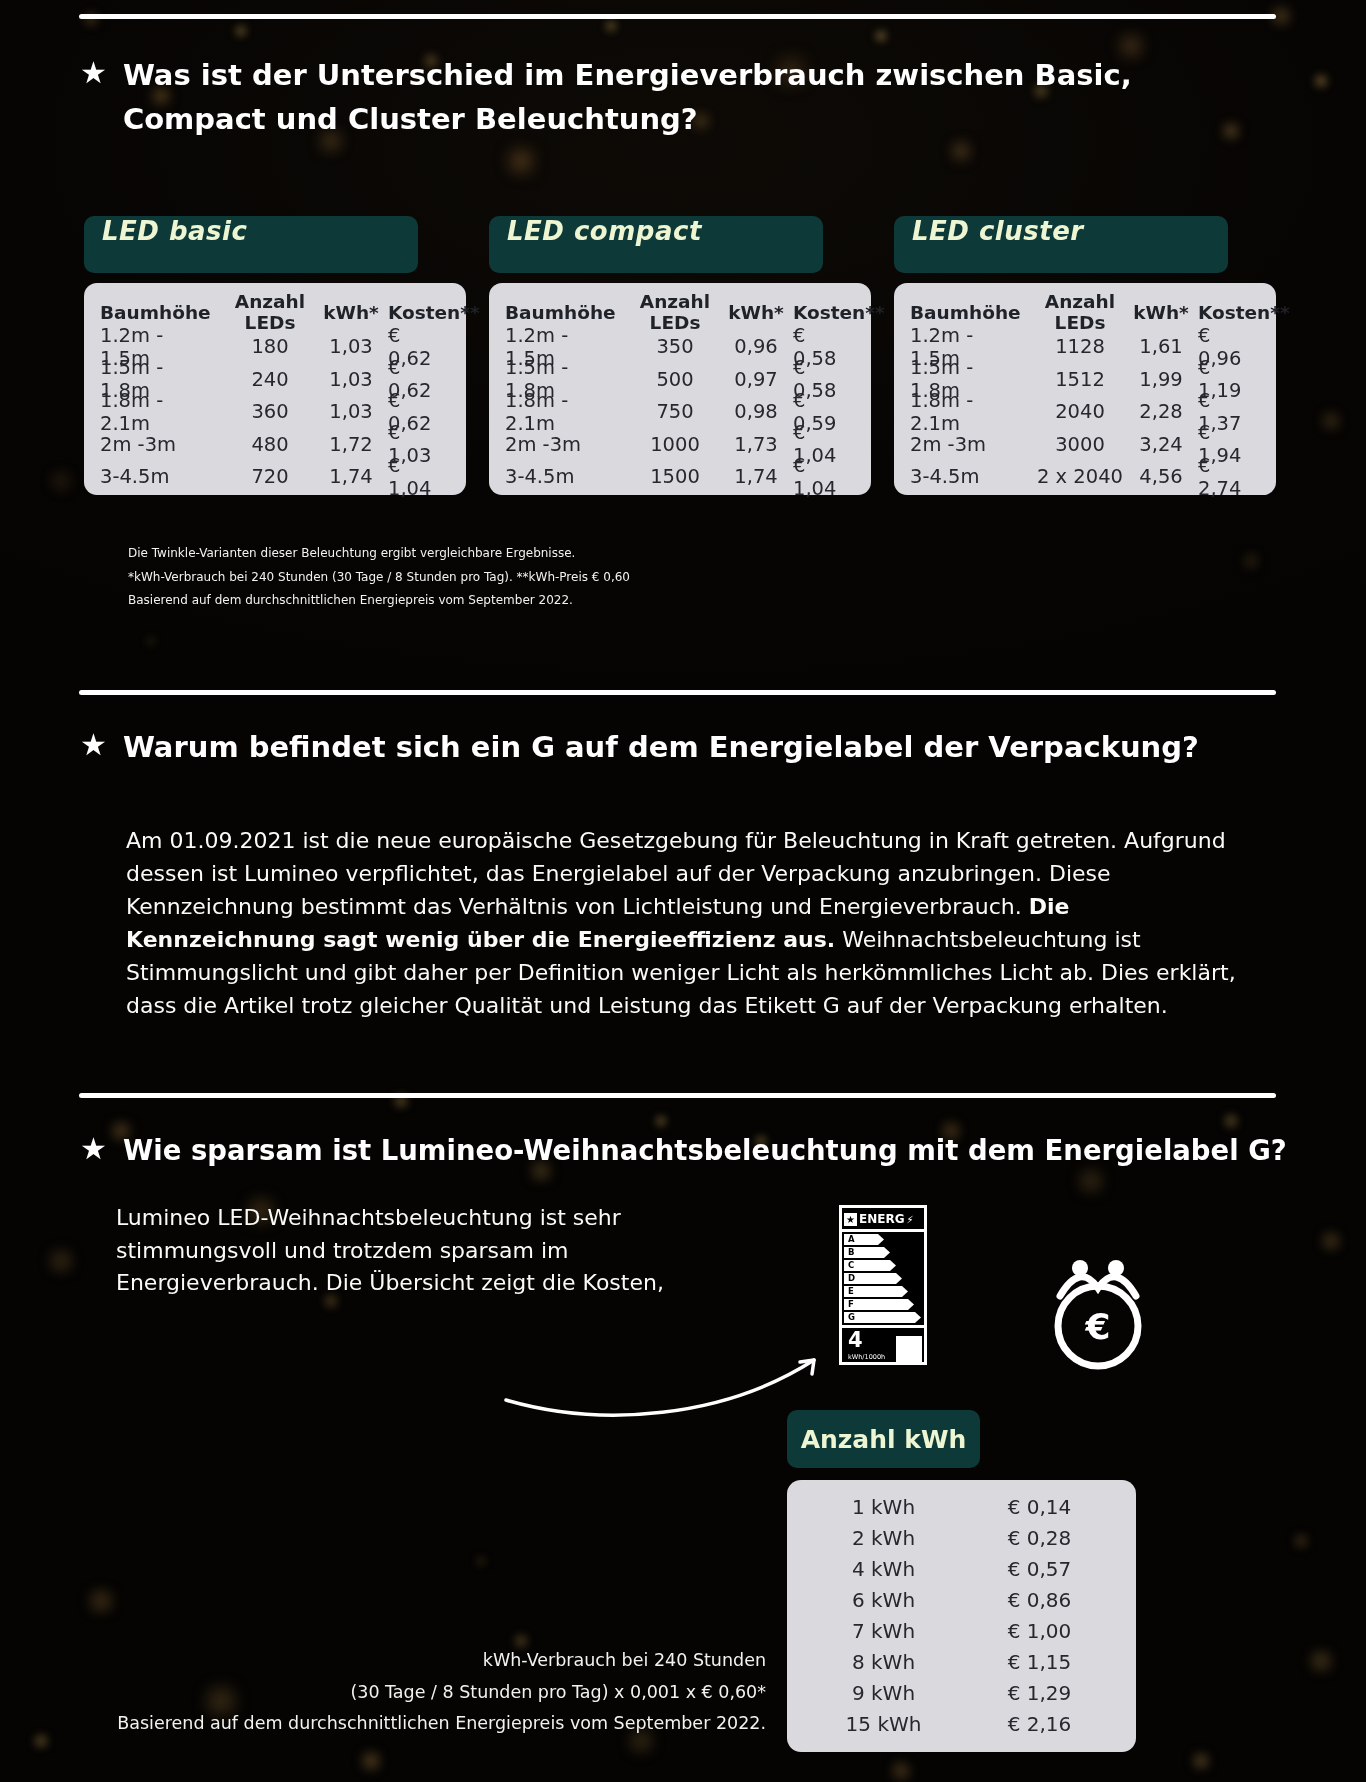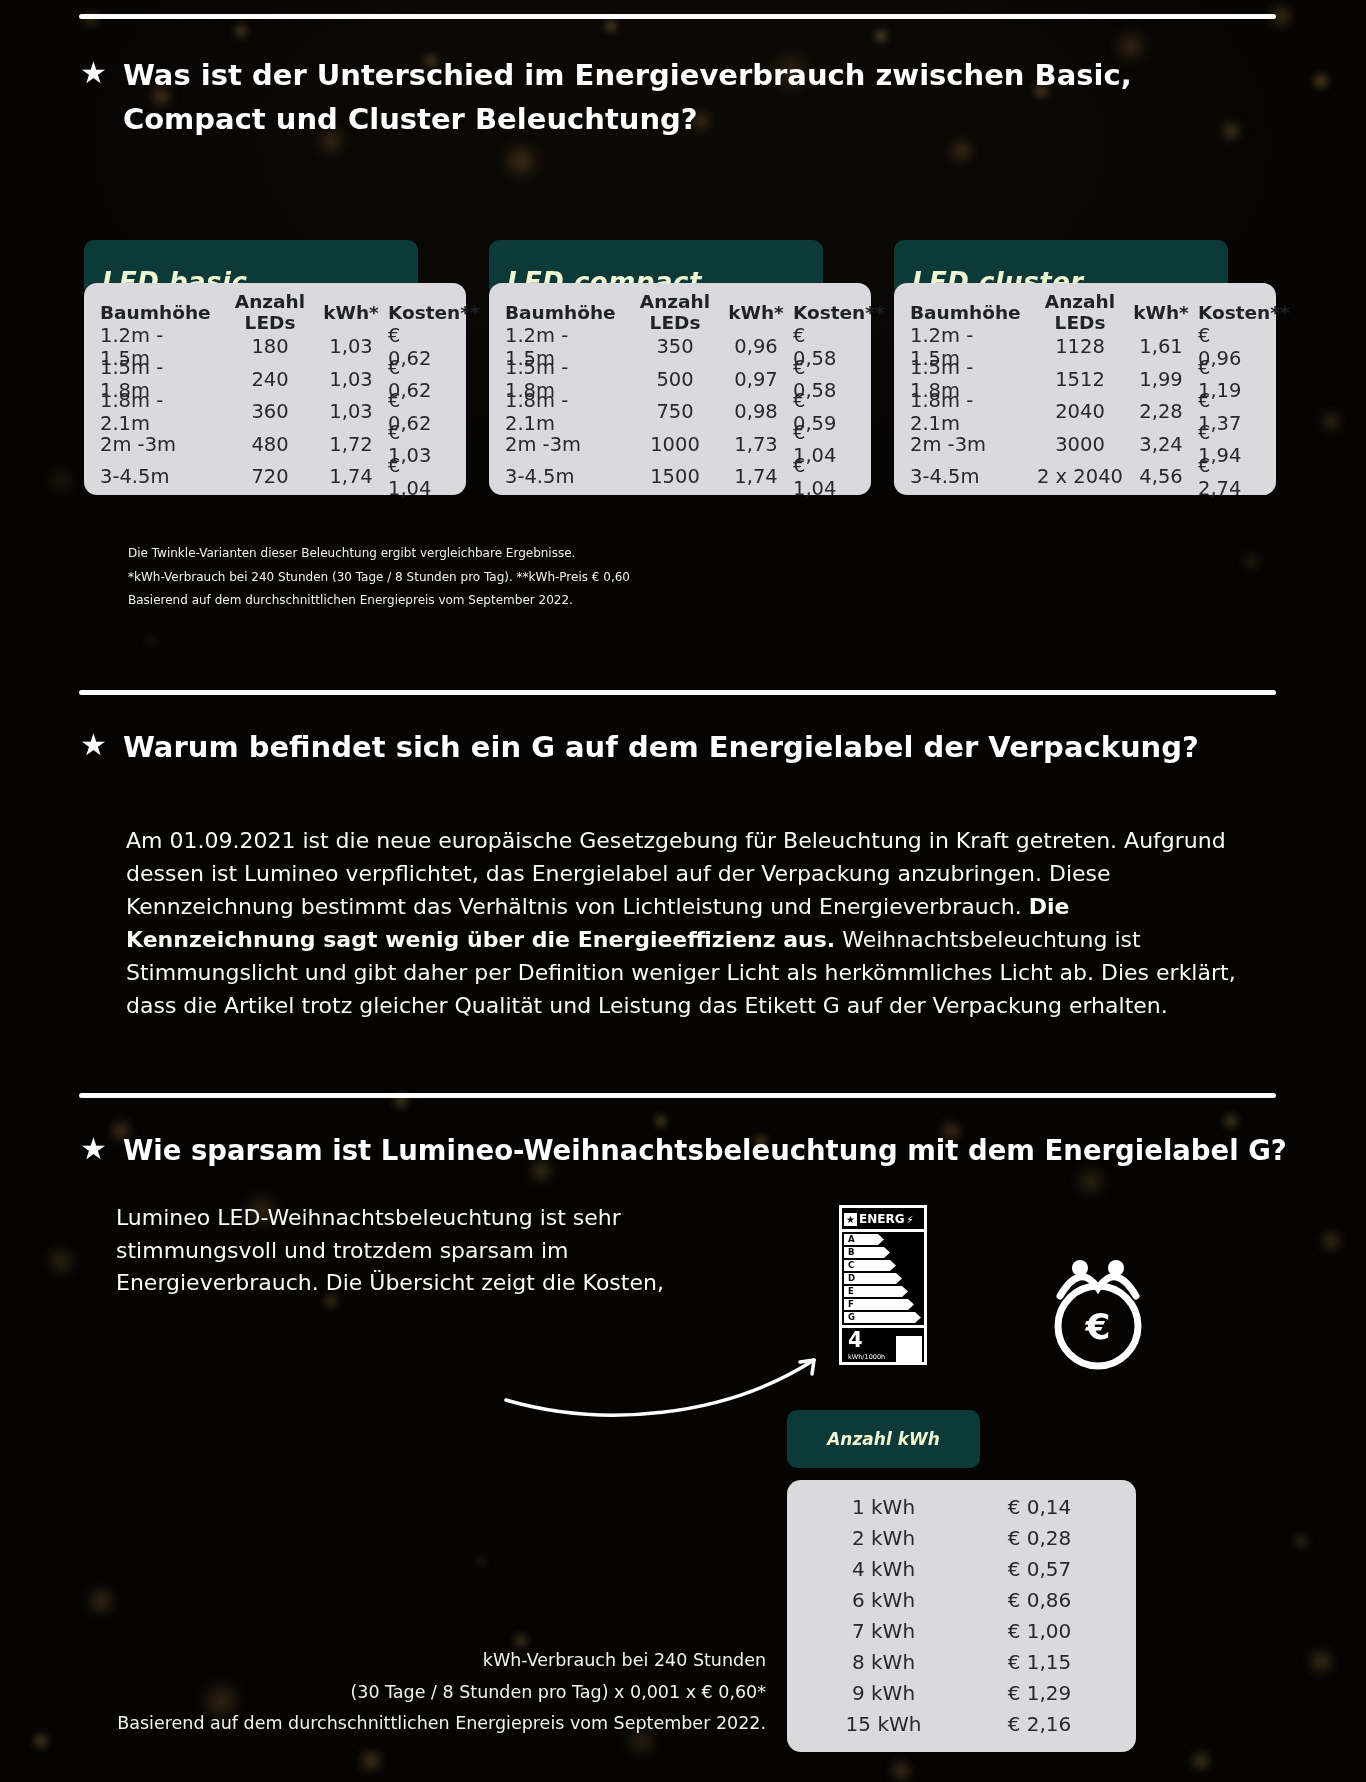--- a/index.html
+++ b/index.html
@@ -32,21 +32,21 @@
       1060px 1700px 16px 9px rgba(135,100,48,.45), 1200px 1760px 11px 5px rgba(170,130,65,.5),
       1320px 1660px 13px 7px rgba(145,110,55,.45), 40px 1740px 10px 4px rgba(190,150,75,.5),
       480px 1560px 9px 3px rgba(120,90,40,.35), 1300px 1540px 10px 5px rgba(125,95,45,.35);}
   .rule{position:absolute;left:79px;width:1197px;height:5px;background:#fff;border-radius:3px;}
   .h-row{position:absolute;left:80px;display:flex;gap:16px;align-items:flex-start;}
   .star{font-size:30px;line-height:1.25;color:#fff;}
   .h-title{font-size:29px;font-weight:bold;line-height:1.5;color:#fff;}
   .nowrap{white-space:nowrap;}
   
   .card-head{position:absolute;top:216px;width:334px;height:57px;background:#0d3a38;border-radius:10px;
-             display:flex;align-items:flex-end;padding-left:18px;box-sizing:border-box;margin-top:24px;}
+             display:flex;align-items:flex-start;padding-left:18px;box-sizing:border-box;}
   .card-head span{font-style:italic;font-weight:600;font-size:26px;color:#edf5d2;letter-spacing:.5px;}
   .card-body{position:absolute;top:283px;width:382px;height:212px;background:#d9d9de;border-radius:13px;
              padding:8px 16px;box-sizing:border-box;color:#26282e;}
   .trow{display:grid;grid-template-columns:118px 104px 58px 1fr;align-items:center;height:32.5px;font-size:19.5px;}
   .thead{font-weight:bold;font-size:18.5px;color:#1f2228;}
   .c1{text-align:center;}.c2{text-align:center;}.c3{padding-left:8px;}
   .foot{position:absolute;font-size:12px;line-height:23.5px;color:#f2f2ef;}
   .para{position:absolute;font-size:22px;line-height:33px;color:#fafaf8;}
   .para b{font-weight:bold;}
   
@@ -61,21 +61,21 @@
   .earrow{height:11px;margin-bottom:2px;background:#fff;color:#000;font-size:8.5px;font-weight:bold;
           line-height:11px;padding-left:4px;box-sizing:border-box;
           clip-path:polygon(0 0, calc(100% - 6px) 0, 100% 50%, calc(100% - 6px) 100%, 0 100%);}
   .ebottom{position:relative;border-top:3px solid #fff;height:36px;margin-top:1px;}
   .evalue{position:absolute;left:6px;top:2px;font-size:21px;font-weight:bold;color:#fff;line-height:1;}
   .eunit{position:absolute;left:6px;top:25px;font-size:6.5px;color:#fff;}
   .eqr{position:absolute;right:2px;bottom:2px;width:26px;height:26px;background:#fff;}
   
   .mini-head{position:absolute;top:1410px;width:193px;height:58px;background:#0d3a38;border-radius:10px;
              display:flex;align-items:center;justify-content:center;}
-  .mini-head span{font-style:italic;font-weight:600;font-size:17px;color:#edf5d2;}
+  .mini-head span{font-weight:600;font-size:25px;color:#edf5d2;}
   .mini-body{position:absolute;top:1480px;width:193px;background:#d9d9de;border-radius:14px;
              padding:12px 1px;box-sizing:border-box;color:#26282e;}
   .mini-row{height:31px;line-height:31px;text-align:center;font-size:20px;}
   .foot-right{position:absolute;left:86px;top:1645px;width:680px;text-align:right;
               font-size:17.5px;line-height:31.5px;color:#f2f2ef;}
   svg{display:block;}
 </style>
 </head>
 <body>
 

